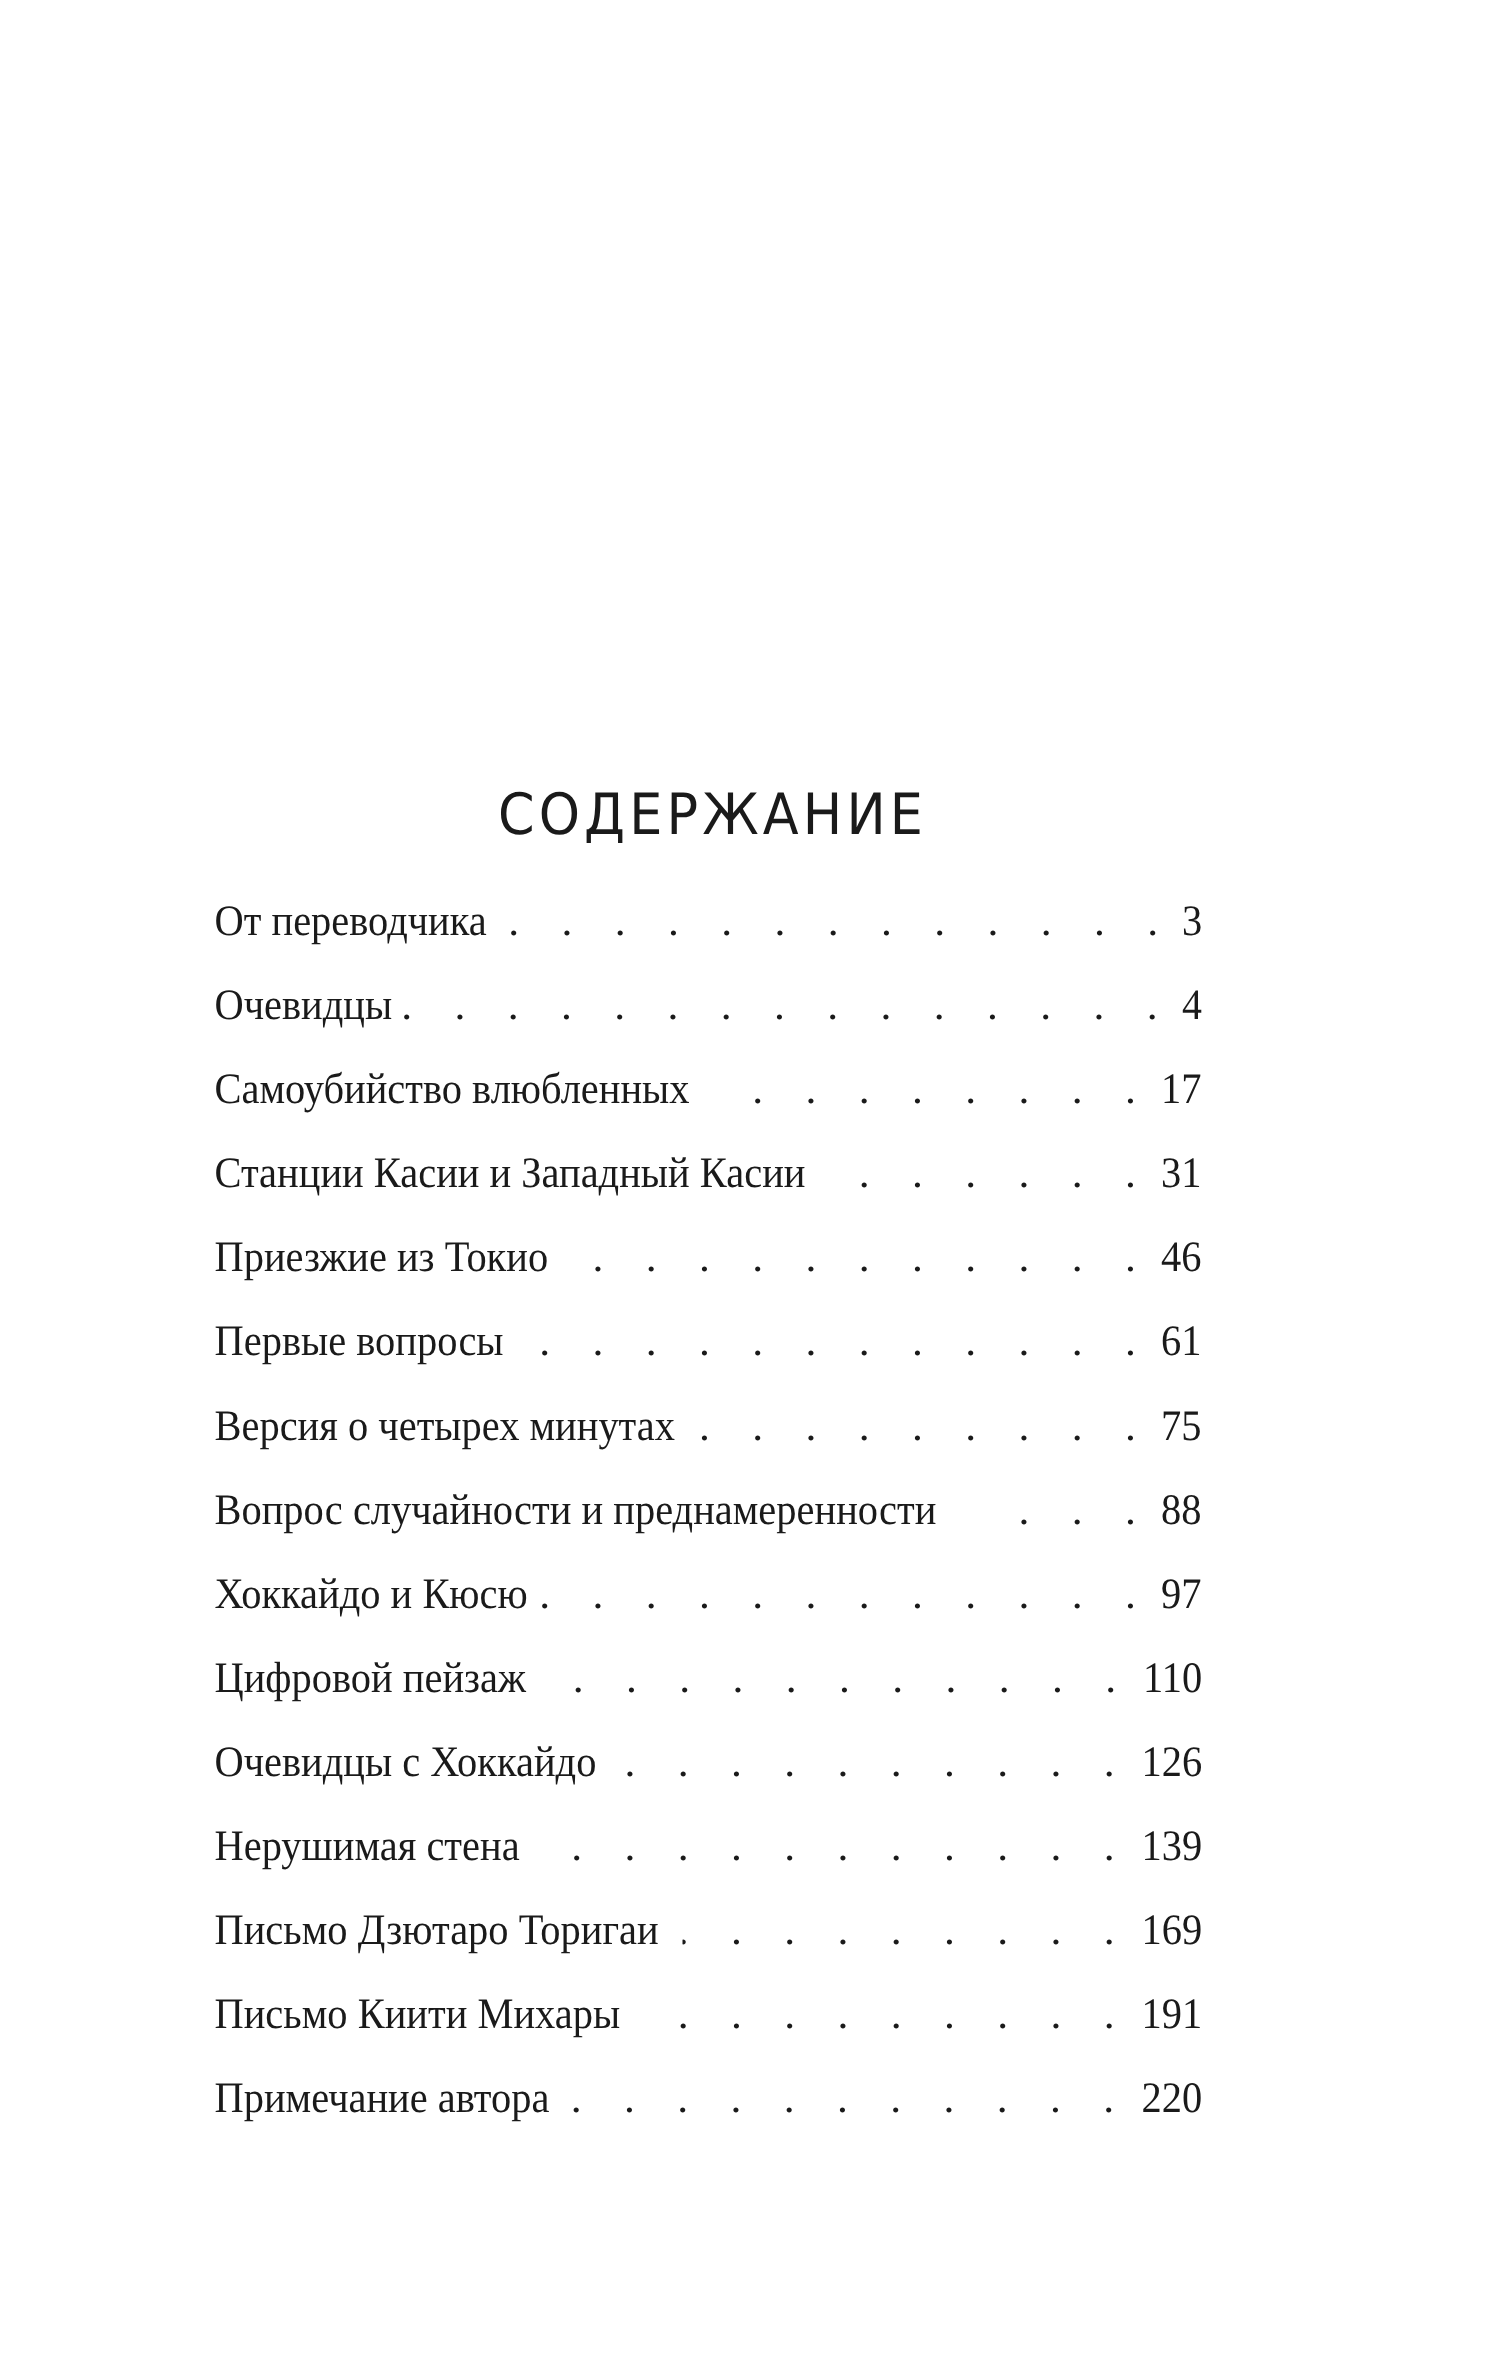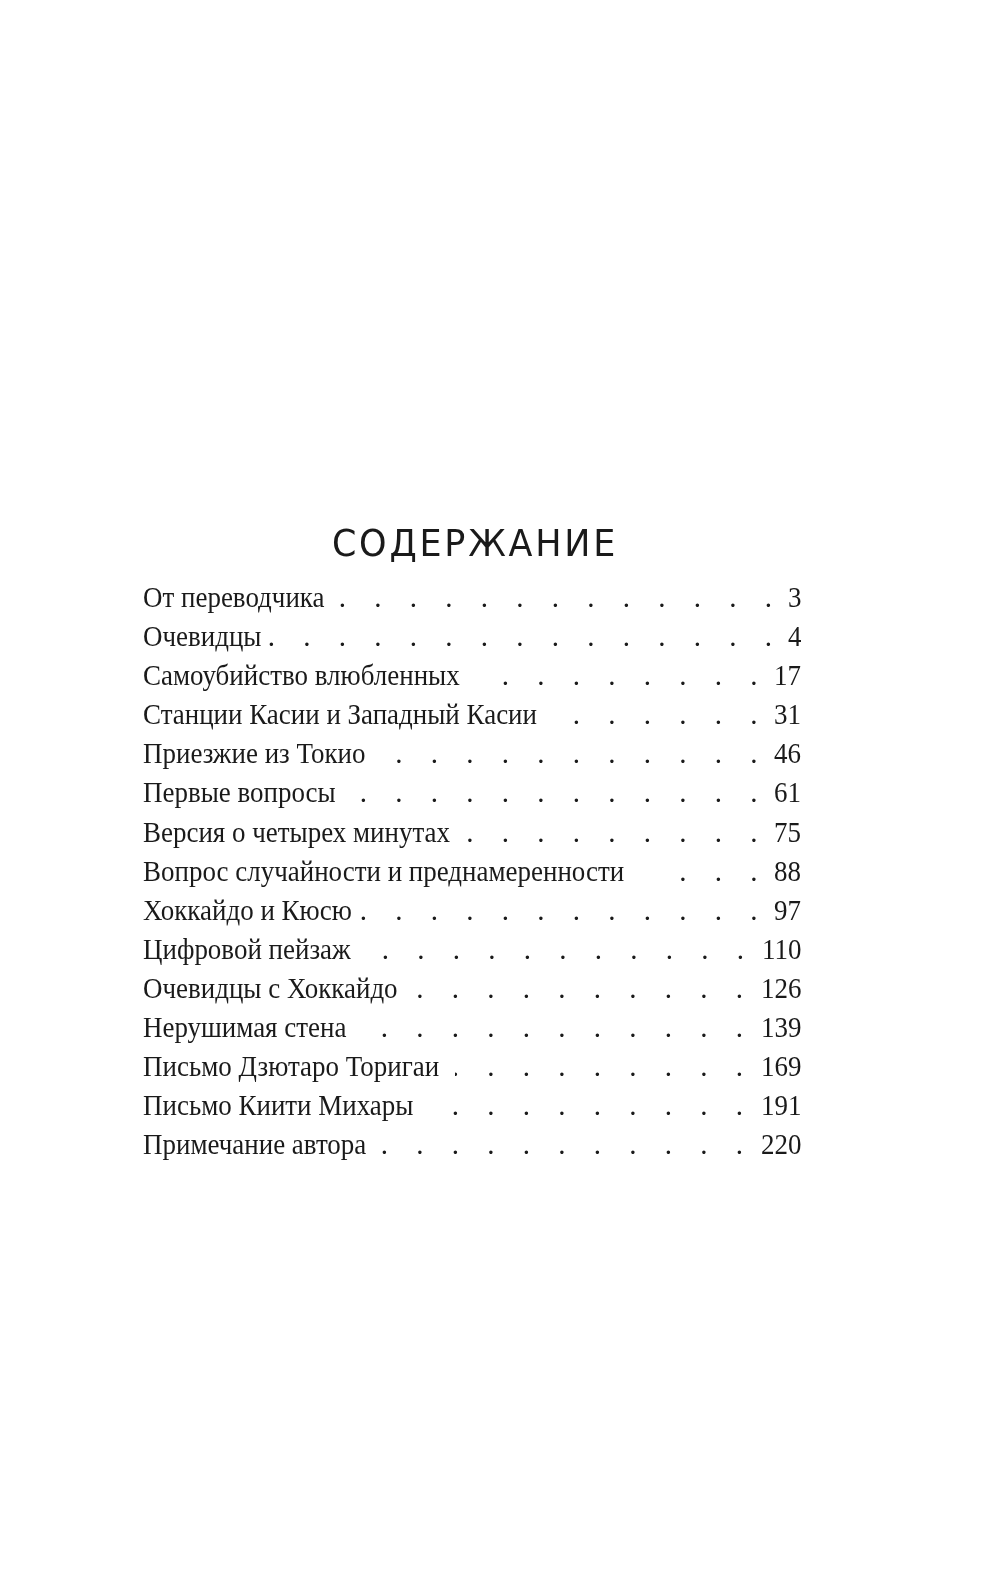--- a/index.html
+++ b/index.html
@@ -45,20 +45,21 @@
       list-style: none;
     }
     .toc-entry {
       display: flex;
       align-items: baseline;
       height: 39.1px;
       font-size: 29px;
       line-height: 39px;
       white-space: nowrap;
       overflow: hidden;
+      margin-top: 17px;
     }
     .toc-entry .entry-title {
       flex: 0 0 auto;
       display: inline-block;
       transform: scaleX(0.93);
       transform-origin: left center;
       margin-right: -1%;
     }
     .toc-entry .leader {
       flex: 1 1 auto;

